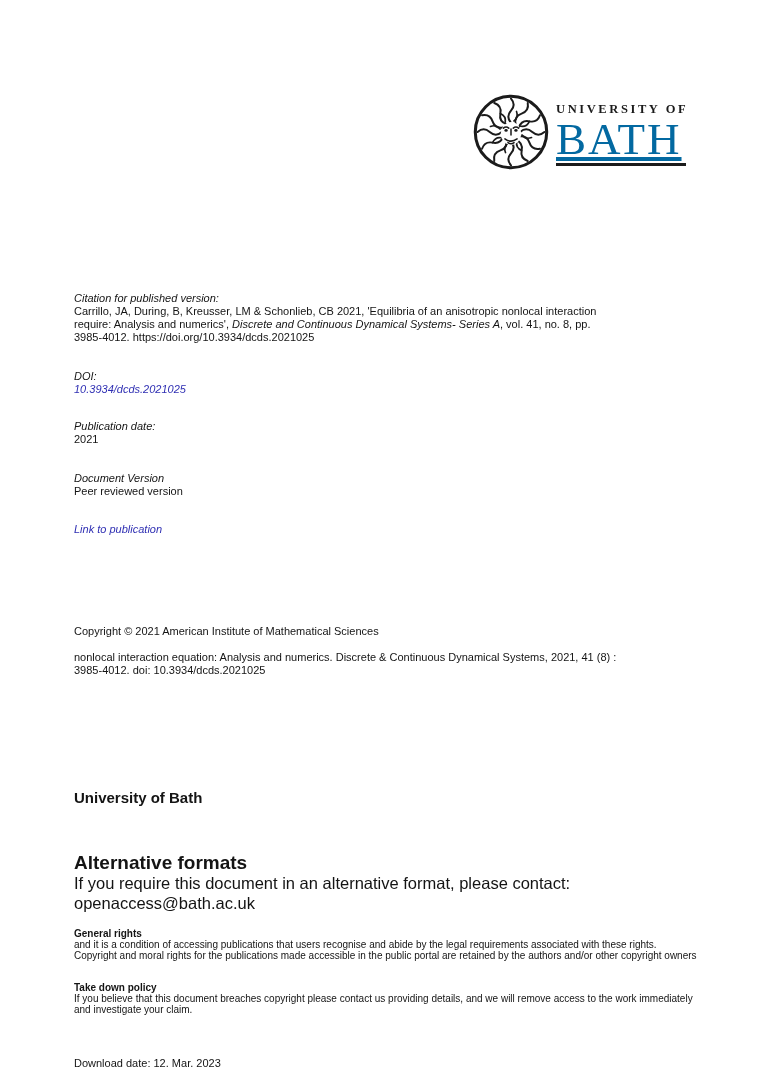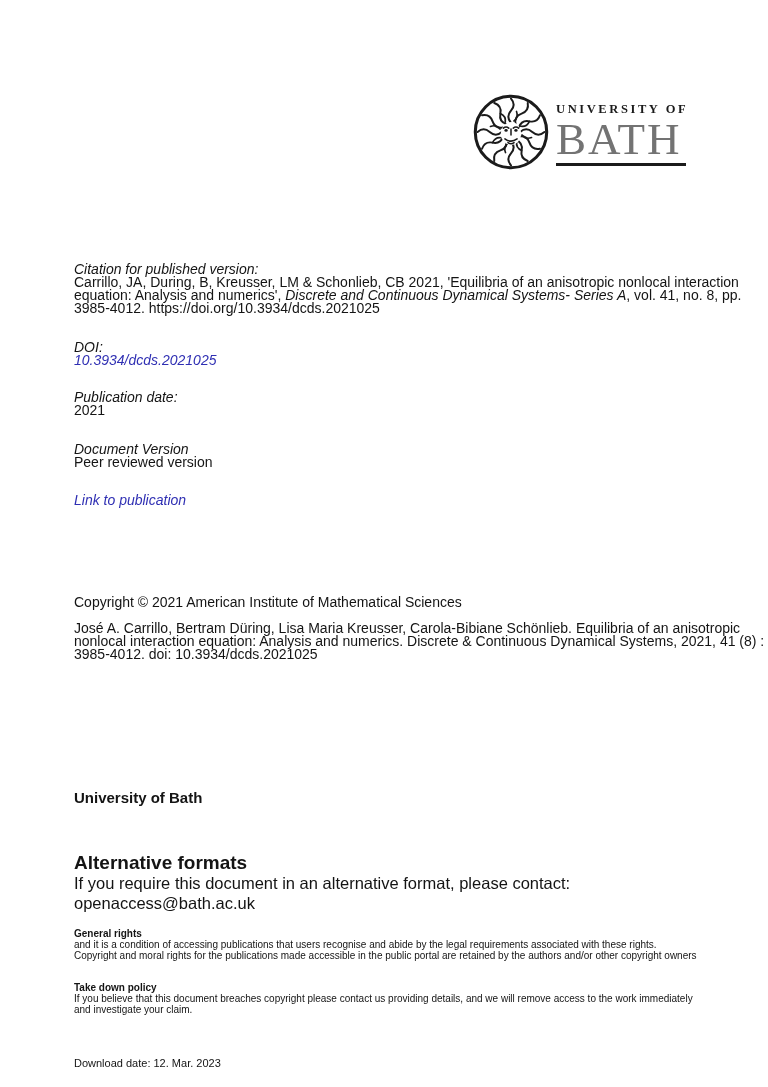--- a/index.html
+++ b/index.html
@@ -19,26 +19,26 @@
   .emblem { position:absolute; left:0; top:2px; width:76px; height:76px; }
   .logo-text { position:absolute; left:83px; top:0; }
   .logo-top {
     font-family:"Liberation Serif", serif;
     font-weight:bold; font-size:12.5px; letter-spacing:2.6px;
     color:#1b1b1b; margin-top:10px; white-space:nowrap;
   }
   .logo-bath {
     font-family:"Liberation Serif", serif;
     font-size:45px; line-height:42px; letter-spacing:2px;
-    color:#737373; margin-top:1px; white-space:nowrap;
+    color:#0369a1; margin-top:1px; white-space:nowrap;text-decoration:underline;
   }
   .logo-underline { width:130px; height:3px; background:#1b1b1b; margin-top:3px; }
 
   
-  .blk { position:absolute; left:74px; font-size:14px; line-height:12.9px; }
+  .blk { position:absolute; left:74px; font-size:11px; line-height:12.9px;margin-top:29px; }
   .blk div { white-space:nowrap; }
   .it { font-style:italic; }
   .link { color:#2f2fb3;font-style:italic; }
 
   .uni-heading { position:absolute; left:74px; font-size:15px; font-weight:bold; }
 
   .alt { position:absolute; left:74px; }
   .alt-heading { font-size:19px; line-height:22px; font-weight:bold; }
   .alt-body { font-size:16.5px; line-height:19.5px; white-space:nowrap; }
 
@@ -96,21 +96,21 @@
     <div class="logo-text">
       <div class="logo-top">UNIVERSITY OF</div>
       <div class="logo-bath">BATH</div>
       <div class="logo-underline"></div>
     </div>
   </div>
 
   <div class="blk" style="top:263px">
     <div class="it">Citation for published version:</div>
     <div>Carrillo, JA, During, B, Kreusser, LM &amp; Schonlieb, CB 2021, 'Equilibria of an anisotropic nonlocal interaction</div>
-    <div><span>equation: Analysis and numerics', </span><span class="it">Discrete and Continuous Dynamical Systems- Series A</span><span>, vol. 41, no. 8, pp.</span></div>
+    <div><span>require: Analysis and numerics', </span><span class="it">Discrete and Continuous Dynamical Systems- Series A</span><span>, vol. 41, no. 8, pp.</span></div>
     <div>3985-4012. https://doi.org/10.3934/dcds.2021025</div>
   </div>
 
   <div class="blk" style="top:341px">
     <div class="it">DOI:</div>
     <div class="link">10.3934/dcds.2021025</div>
   </div>
 
   <div class="blk" style="top:391px">
     <div class="it">Publication date:</div>
@@ -124,21 +124,20 @@
 
   <div class="blk" style="top:494px">
     <div class="link">Link to publication</div>
   </div>
 
   <div class="blk" style="top:596px">
     <div>Copyright © 2021 American Institute of Mathematical Sciences</div>
   </div>
 
   <div class="blk" style="top:622px">
-    <div>José A. Carrillo, Bertram Düring, Lisa Maria Kreusser, Carola-Bibiane Schönlieb. Equilibria of an anisotropic</div>
     <div>nonlocal interaction equation: Analysis and numerics. Discrete &amp; Continuous Dynamical Systems, 2021, 41 (8) :</div>
     <div>3985-4012. doi: 10.3934/dcds.2021025</div>
   </div>
 
   <div class="uni-heading" style="top:789px">University of Bath</div>
 
   <div class="alt" style="top:852px">
     <div class="alt-heading">Alternative formats</div>
     <div class="alt-body">If you require this document in an alternative format, please contact:</div>
     <div class="alt-body">openaccess@bath.ac.uk</div>

